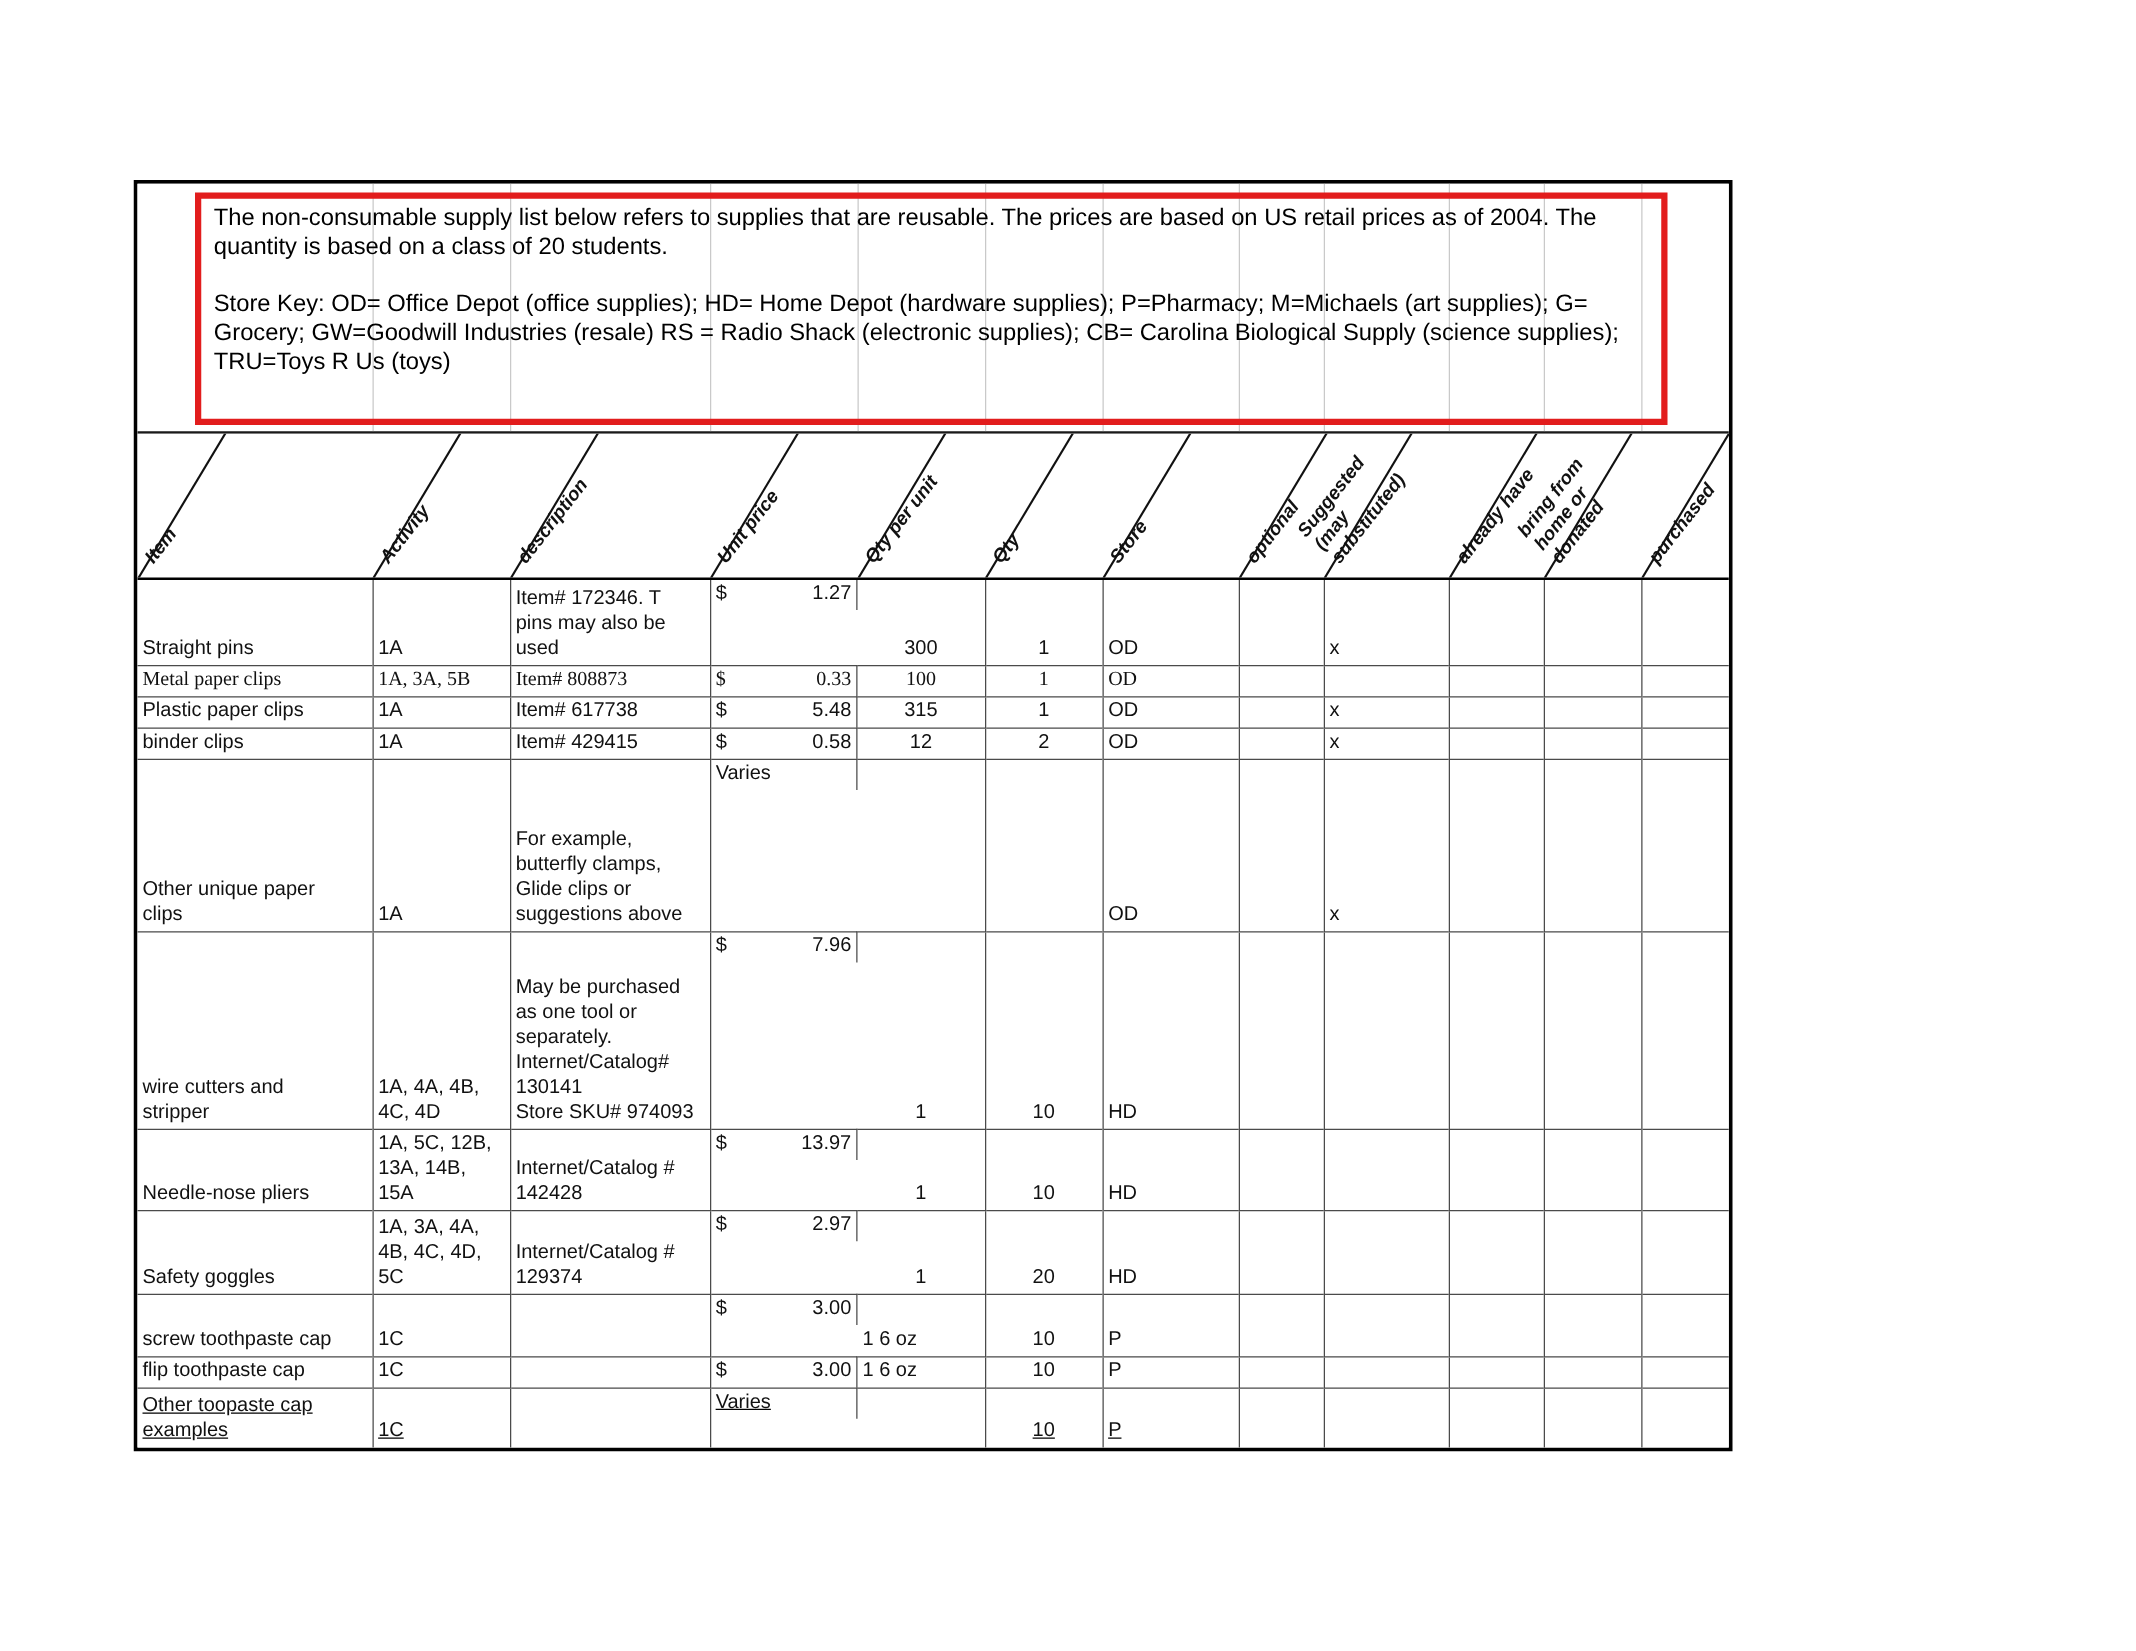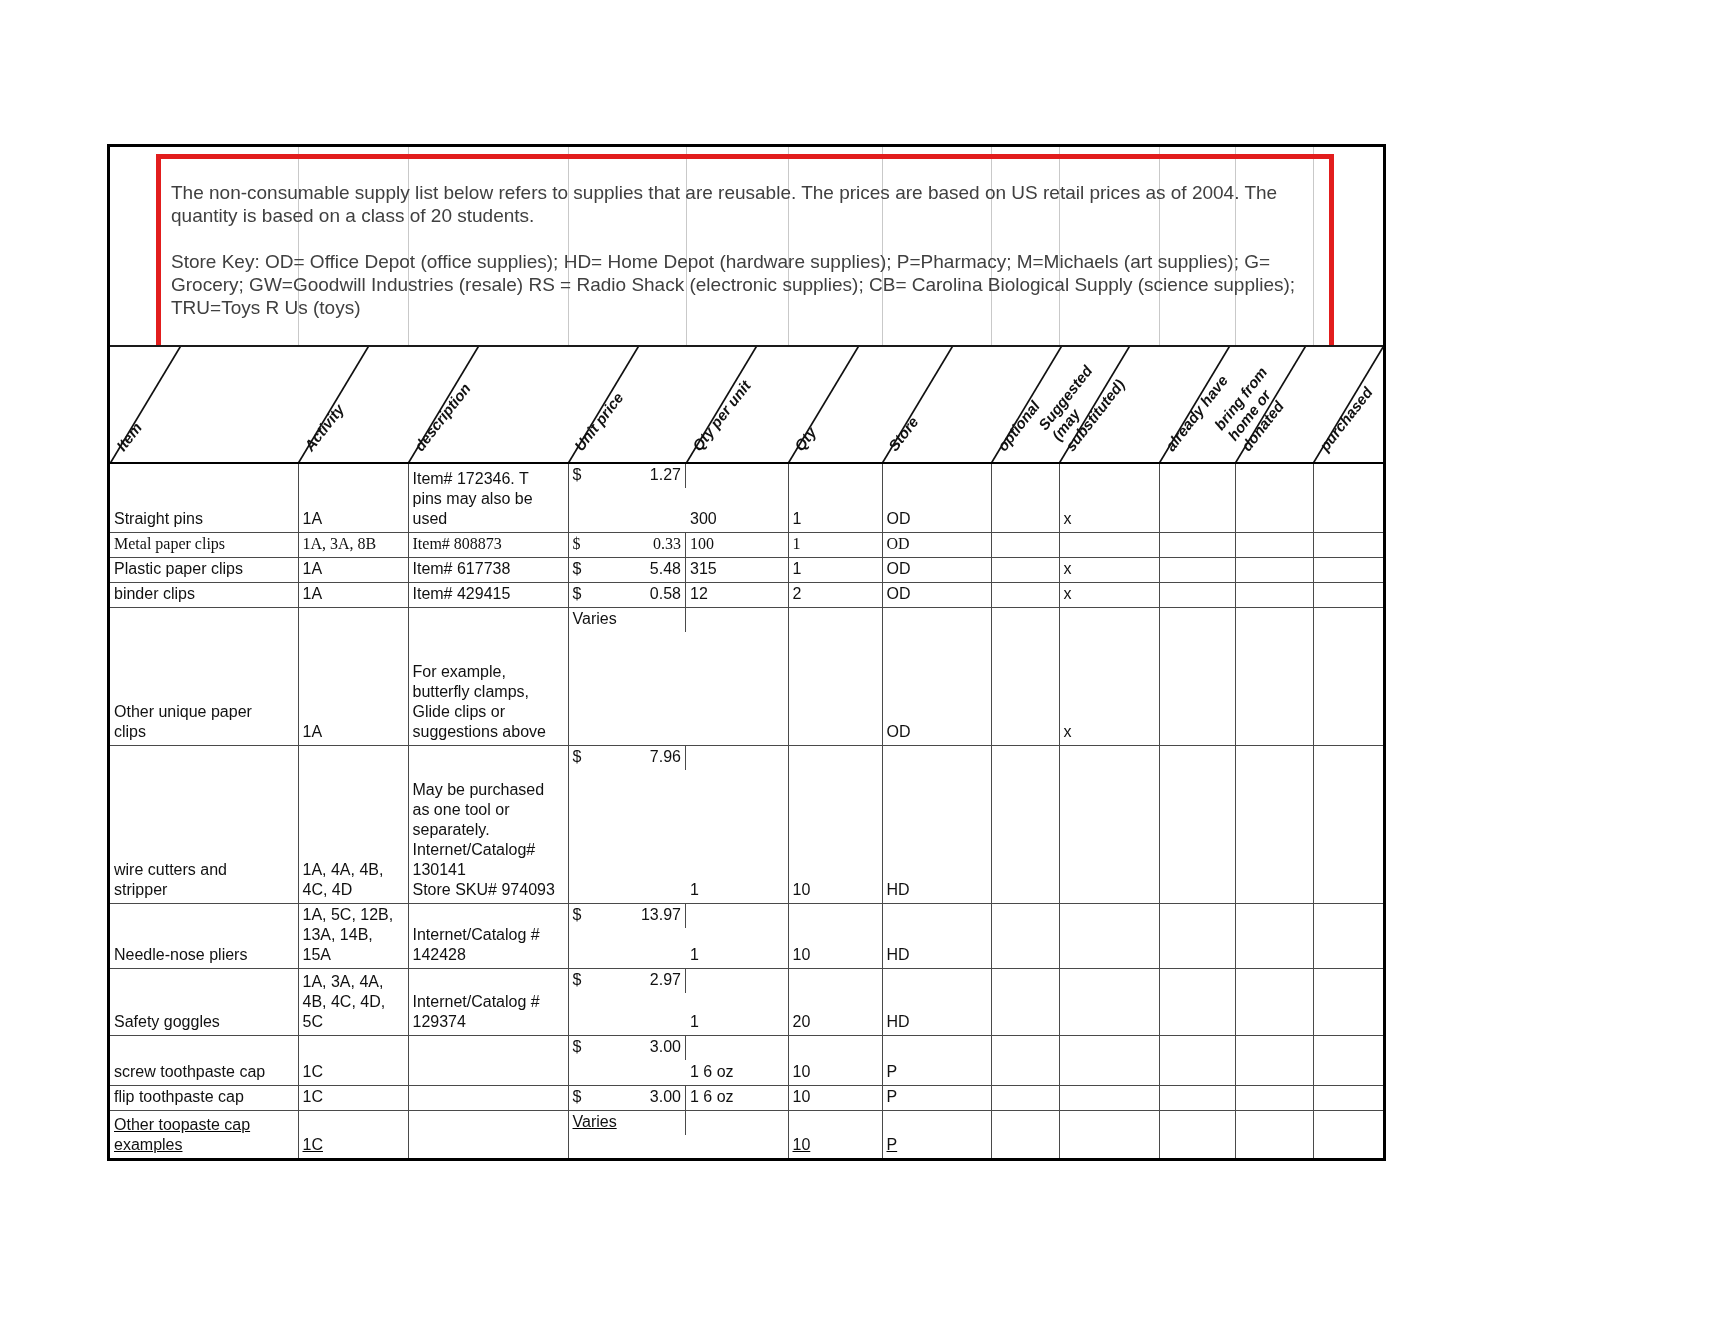--- a/index.html
+++ b/index.html
@@ -5,40 +5,40 @@
   html,body{margin:0;padding:0;background:#ffffff;}
   body{width:1709px;height:1321px;font-family:"Liberation Sans",sans-serif;}
   .sheet{position:relative;width:1709px;height:1321px;background:#fff;overflow:hidden;}
 
   .tablewrap{position:absolute;left:107px;top:144px;width:1273px;border:3px solid #000;background:#fff;box-sizing:content-box;}
 
   
   .note{position:relative;height:198px;border-bottom:2px solid #1a1a1a;background:#fff;overflow:hidden;}
   .colline{position:absolute;top:0;bottom:0;width:1px;background:#c9c9c9;}
   .redbox{position:absolute;left:46px;top:7px;width:1146px;height:166px;border:5px solid #e21d1d;
-          padding:22px 12px 6px 10px;background:transparent;font-size:19px;line-height:23px;color:#404040;}
+          padding:4px 12px 6px 10px;background:transparent;font-size:19px;line-height:23px;color:#000000;}
   .redbox p{margin:0;}
   .redbox p.first{margin-bottom:23px;}
 
   
   .diag{position:relative;height:115px;border-bottom:2px solid #000;background:#fff;}
   .slash{position:absolute;bottom:0;width:0;height:115px;border-left:2px solid #111;
          transform-origin:left bottom;transform:skewX(-31deg);}
   .diag-label{position:absolute;bottom:8px;transform-origin:left bottom;transform:rotate(-52deg);
               font-style:italic;font-weight:700;font-size:15px;line-height:17px;color:#111;white-space:pre;}
 
   
   table.grid{table-layout:fixed;border-collapse:collapse;width:1273px;background:#fff;}
   table.grid td{vertical-align:bottom;padding:1px 4px 3px 4px;border-right:1px solid #4a4a4a;
                 border-top:1px solid #4a4a4a;font-size:16px;line-height:20px;color:#111;
                 white-space:pre-line;overflow:hidden;}
   table.grid tr:first-child td{border-top:none;}
   table.grid td:last-child{border-right:none;}
   .c-l{text-align:left;}
-  .c-r{text-align:left;}
+  .c-r{text-align:center;}
   .price{display:flex;justify-content:space-between;align-items:flex-end;}
 </style>
 </head>
 <body>
 
 <div class="sheet">
   <div class="tablewrap">
 
     <div class="note">
       <div id="notelines">
@@ -118,21 +118,21 @@
             <td class="c-r">1</td>
             <td class="c-l">OD</td>
             <td class="c-l"></td>
             <td class="c-l">x</td>
             <td class="c-l"></td>
             <td class="c-l"></td>
             <td class="c-l"></td>
           </tr>
           <tr style="height: 25px; font-family: Liberation Serif, serif;">
             <td class="c-l">Metal paper clips</td>
-            <td class="c-l">1A, 3A, 8B</td>
+            <td class="c-l">1A, 3A, 5B</td>
             <td class="c-l">Item# 808873</td>
             <td class="price"><span>$</span><span>0.33</span></td>
             <td class="c-r">100</td>
             <td class="c-r">1</td>
             <td class="c-l">OD</td>
             <td class="c-l"></td>
             <td class="c-l"></td>
             <td class="c-l"></td>
             <td class="c-l"></td>
             <td class="c-l"></td>

